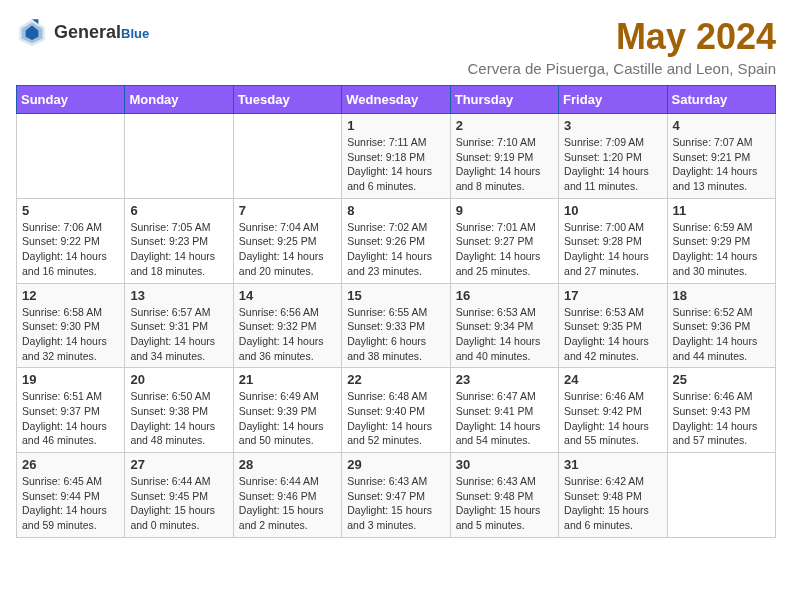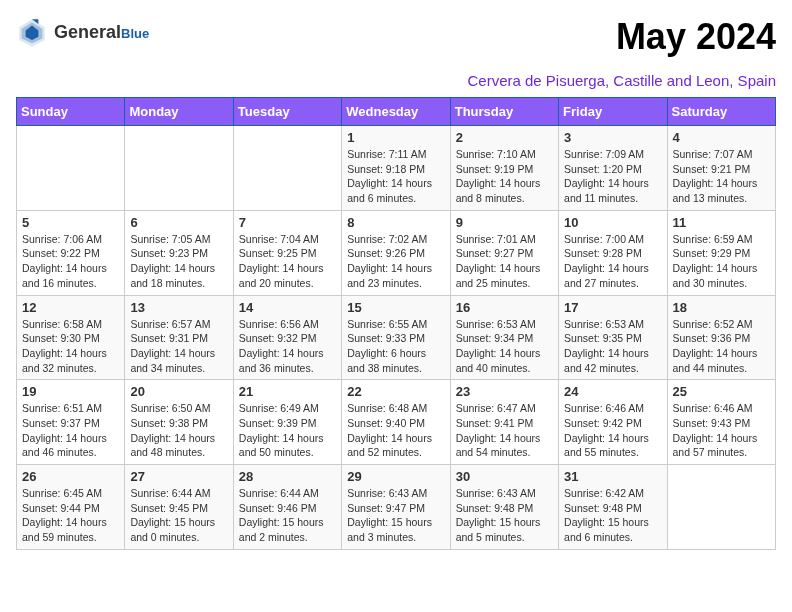--- a/index.html
+++ b/index.html
@@ -34,26 +34,26 @@
     .logo-icon {
       width: 32px;
       height: 32px;
     }
     .title-area {
       text-align: right;
     }
     .month-title {
       font-size: 36px;
       font-weight: bold;
-      color: #000000;
+      color: #a16207;
     }
     .location-title {
       font-size: 15px;
-      color: #6d28d9;
-      margin-top: 14px;
+      color: #737373;
+      margin-top: 2px;
     }
     table {
       width: 100%;
       border-collapse: collapse;
       margin-top: 8px;
     }
     thead th {
       background-color: #8b5cf6;
       color: #fff;
       font-size: 13px;

